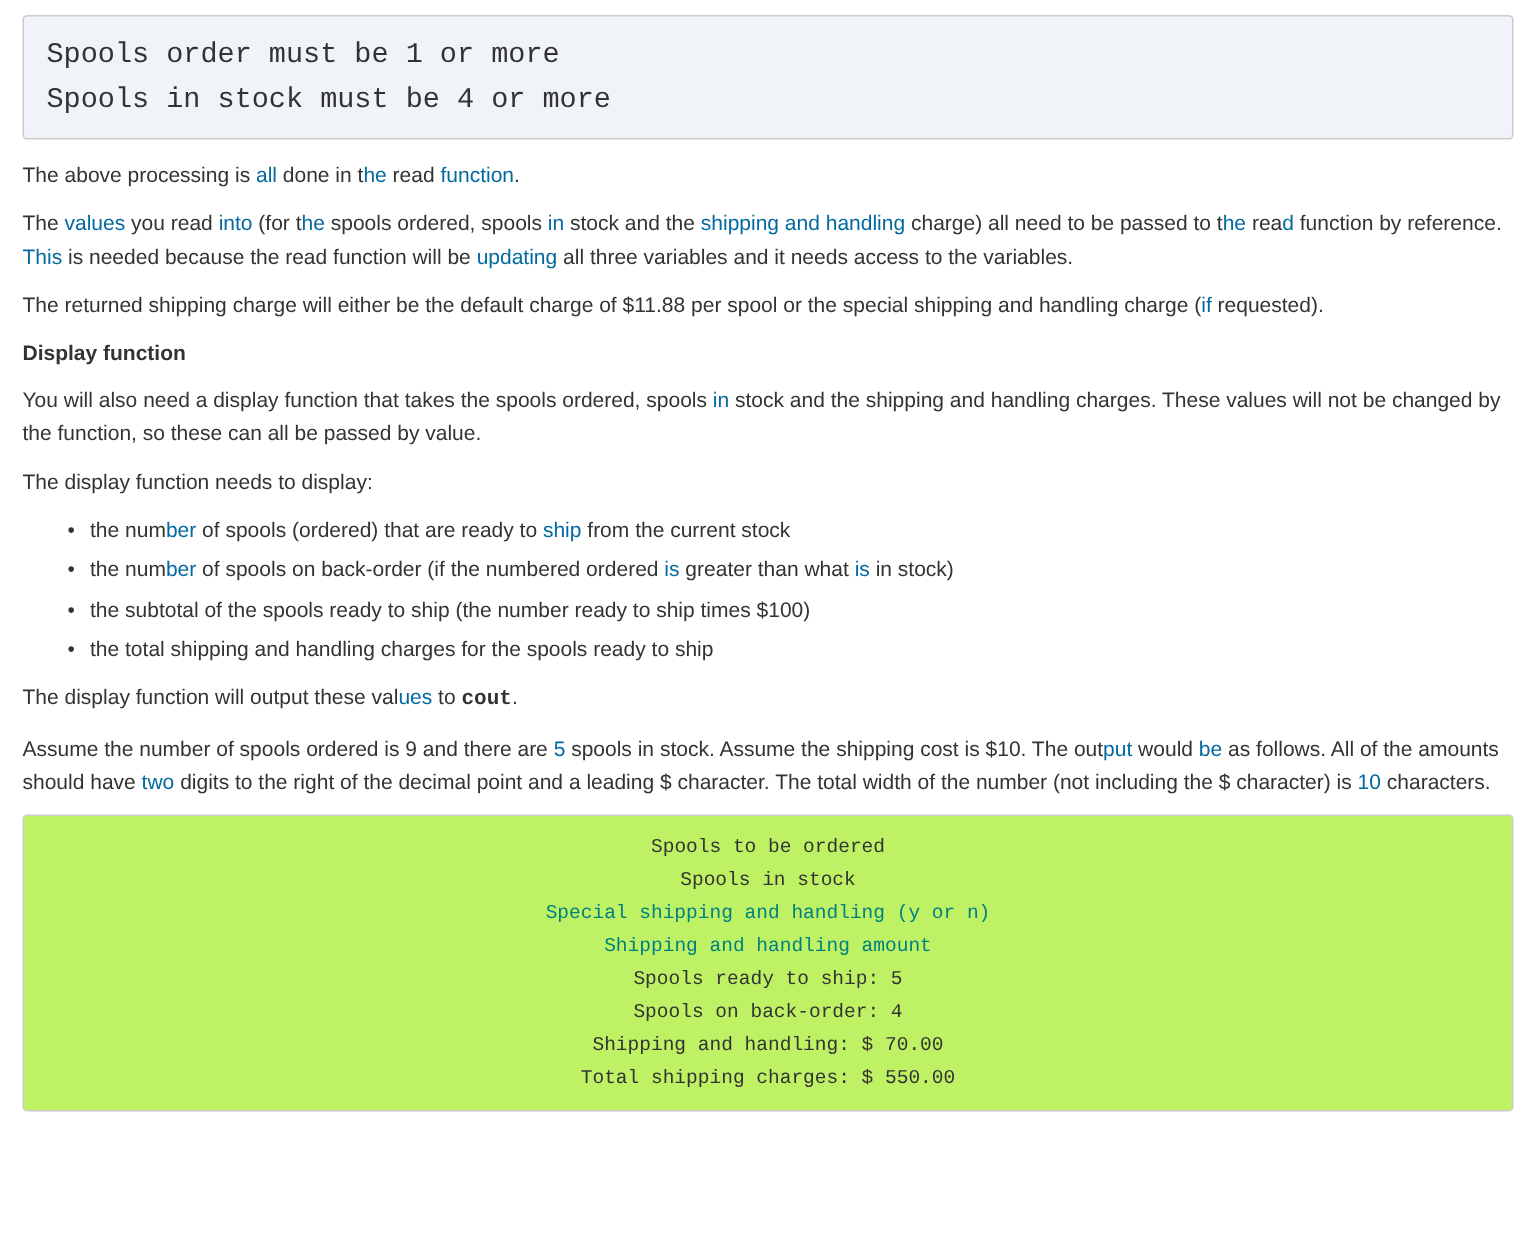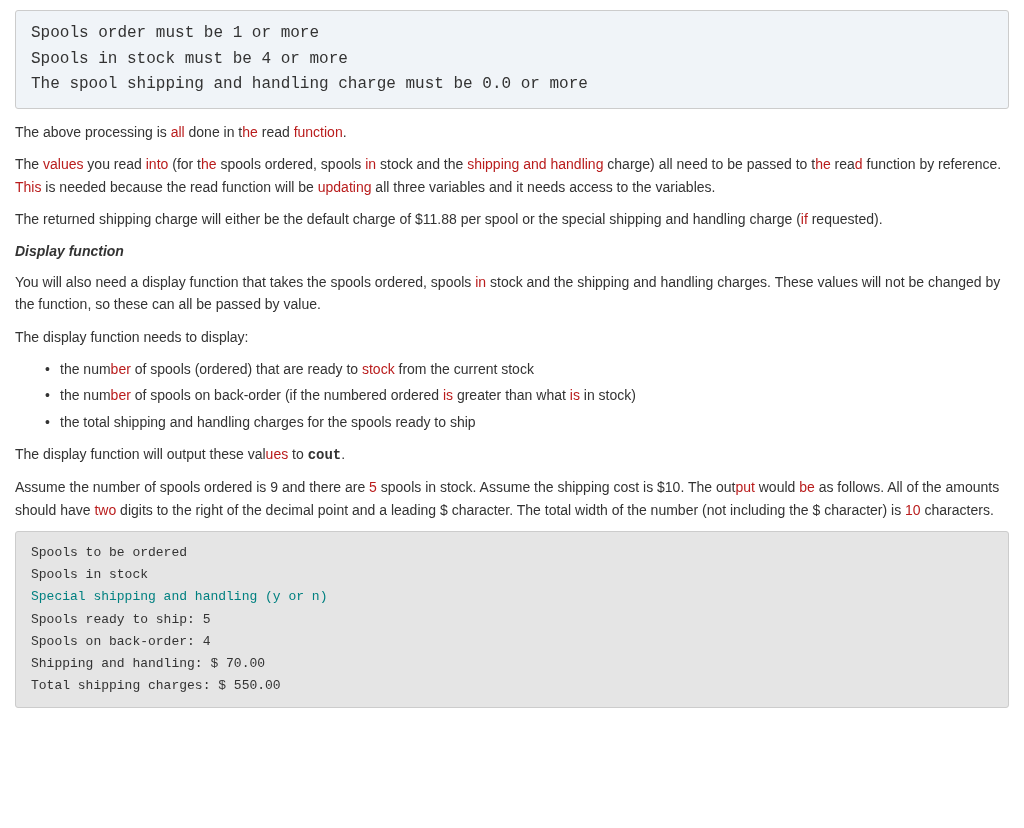--- a/index.html
+++ b/index.html
@@ -15,37 +15,36 @@
       background: #fff;
       padding: 10px 15px;
     }
 
     .code-block {
       background: #f0f4f8;
       border: 1px solid #ccc;
       border-radius: 3px;
       padding: 10px 15px;
       font-family: 'Courier New', Courier, monospace;
-      font-size: 16px;
+      font-size: 19px;
       color: #333;
       margin-bottom: 12px;
       line-height: 1.6;
     }
 
     p {
       margin-bottom: 10px;
       line-height: 1.6;
     }
 
     .highlight-blue {
-      color: #b91c1c;
+      color: #0369a1;
     }
 
     .italic-heading {
-      font-style: italic;
       font-weight: bold;
       margin-bottom: 8px;
       margin-top: 4px;
     }
 
     ul.bullet-list {
       list-style: none;
       margin-left: 30px;
       margin-bottom: 10px;
     }
@@ -63,42 +62,42 @@
       left: 0;
       color: #333;
     }
 
     code.inline {
       font-family: 'Courier New', Courier, monospace;
       font-weight: bold;
     }
 
     .code-block2 {
-      background: #e5e5e5;
+      background: #bef264;
       border: 1px solid #ccc;
       border-radius: 3px;
       padding: 10px 15px;
       font-family: 'Courier New', Courier, monospace;
       font-size: 13px;
       color: #333;
       margin-bottom: 12px;
       line-height: 1.7;
+      text-align: center;
     }
 
     .code-block2 .teal {
       color: #008080;
     }
   </style>
 </head>
 <body>
 
 <div class="code-block">
   <div>Spools order must be 1 or more</div>
   <div>Spools in stock must be 4 or more</div>
-  <div>The spool shipping and handling charge must be 0.0 or more</div>
 </div>
 
 <p>
   The above processing is <span class="highlight-blue">all</span> done in t<span class="highlight-blue">he</span> read <span class="highlight-blue">function</span>.
 </p>
 
 <p>
   The <span class="highlight-blue">values</span> you read <span class="highlight-blue">into</span> (for t<span class="highlight-blue">he</span> spools ordered, spools <span class="highlight-blue">in</span> stock and the <span class="highlight-blue">shipping</span> <span class="highlight-blue">and</span> <span class="highlight-blue">handling</span> charge) all need to be passed to t<span class="highlight-blue">he</span> rea<span class="highlight-blue">d</span> function by reference. <span class="highlight-blue">This</span> is needed because the read function will be <span class="highlight-blue">updating</span> all three variables and it needs access to the variables.
 </p>
 
@@ -111,39 +110,43 @@
 <p>
   You will also need a display function that takes the spools ordered, spools <span class="highlight-blue">in</span> stock and the shipping and handling charges. These values will not be changed by the function, so these can all be passed by value.
 </p>
 
 <p>
   The display function needs to display:
 </p>
 
 <ul class="bullet-list">
   <li>
-    the num<span class="highlight-blue">ber</span> of spools (ordered) that are ready to <span class="highlight-blue">stock</span> from the current stock
+    the num<span class="highlight-blue">ber</span> of spools (ordered) that are ready to <span class="highlight-blue">ship</span> from the current stock
   </li>
   <li>
     the num<span class="highlight-blue">ber</span> of spools on back-order (if the numbered ordered <span class="highlight-blue">is</span> greater than what <span class="highlight-blue">is</span> in stock)
+  </li>
+  <li>
+    the subtotal of the spools ready to ship (the number ready to ship times $100)
   </li>
   <li>
     the total shipping and handling charges for the spools ready to ship
   </li>
 </ul>
 
 <p>
   The display function will output these val<span class="highlight-blue">ues</span> to <code class="inline">cout</code>.
 </p>
 
 <p>
   Assume the number of spools ordered is 9 and there are <span class="highlight-blue">5</span> spools in stock. Assume the shipping cost is $10. The out<span class="highlight-blue">put</span> would <span class="highlight-blue">be</span> as follows. All of the amounts should have <span class="highlight-blue">two</span> digits to the right of the decimal point and a leading $ character. The total width of the number (not including the $ character) is <span class="highlight-blue">10</span> characters.
 </p>
 
 <div class="code-block2">
   <div>Spools to be ordered</div>
   <div>Spools in stock</div>
   <div><span class="teal">Special shipping and handling (y or n)</span></div>
+  <div><span class="teal">Shipping and handling amount</span></div>
   <div>Spools ready to ship: 5</div>
   <div>Spools on back-order: 4</div>
   <div>Shipping and handling:  $     70.00</div>
   <div>Total shipping charges: $    550.00</div>
 </div>
 
 </body></html>

